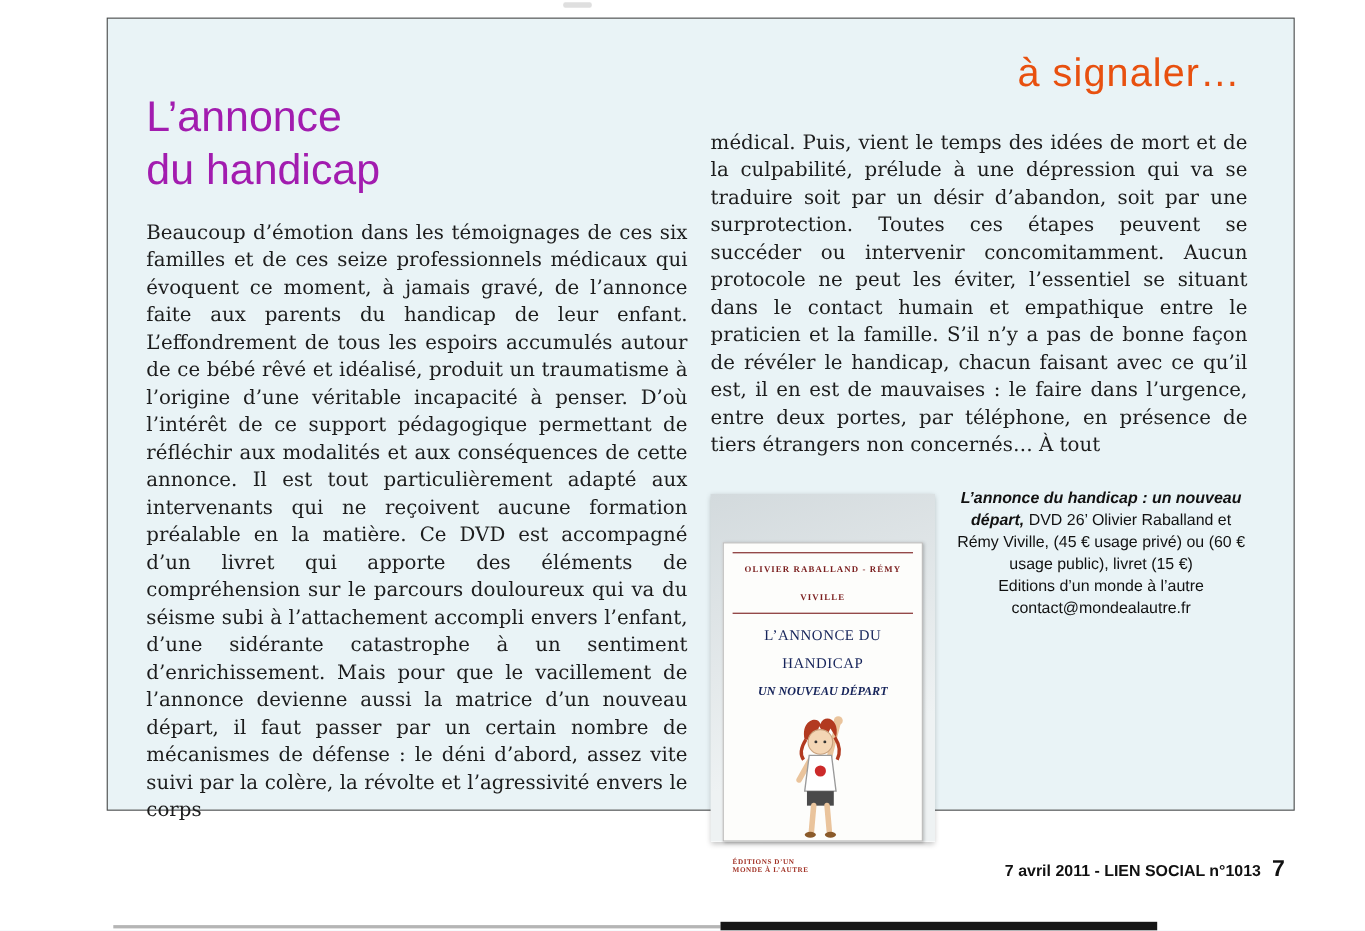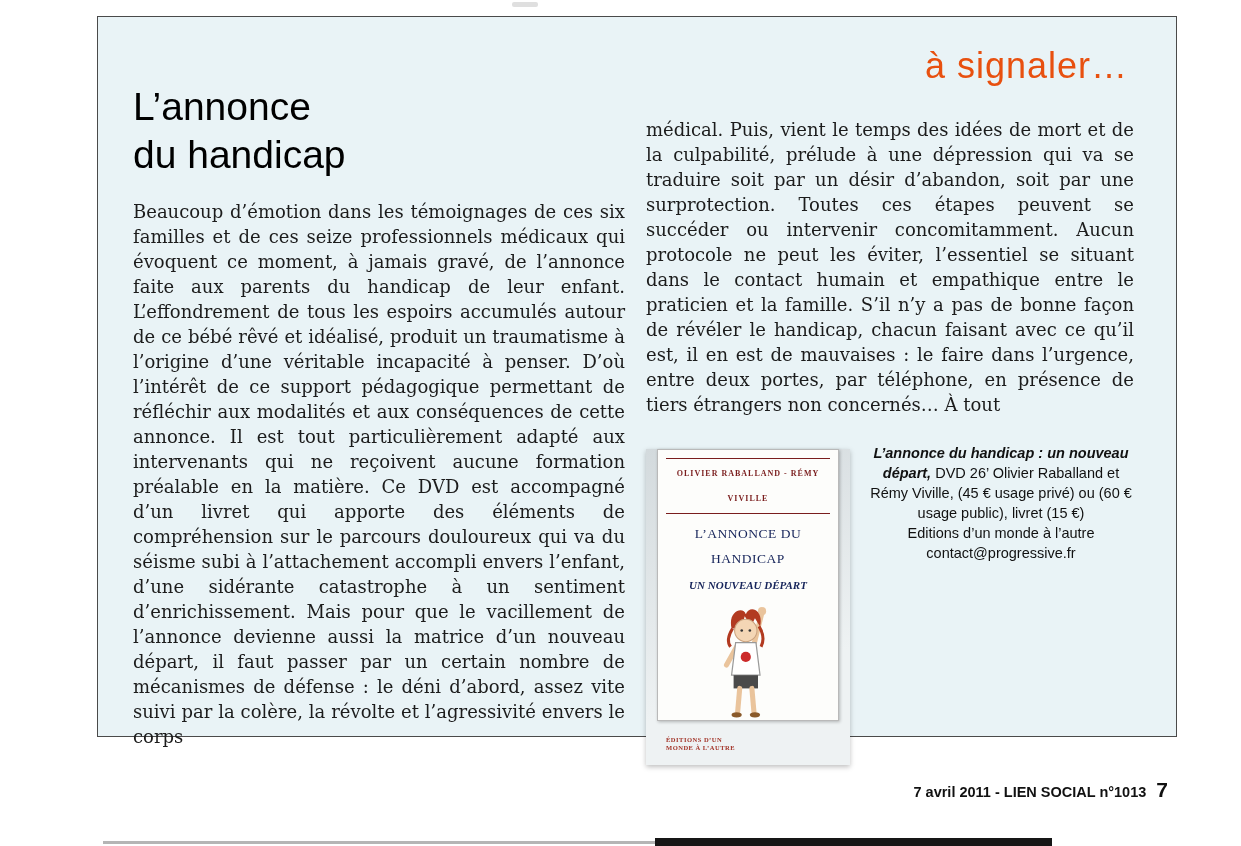--- a/index.html
+++ b/index.html
@@ -14,37 +14,37 @@
     background:#e9f3f6;border:1px solid #4a4a4a;box-sizing:border-box;
   }
   .section-label{
     position:absolute;top:28px;right:48px;
     font-family:"Liberation Sans", sans-serif;
     font-size:36px;color:#e8500f;letter-spacing:1px;
   }
   .article-title{
     position:absolute;left:35px;top:66px;
     font-family:"Liberation Sans", sans-serif;
-    font-weight:normal;font-size:39px;line-height:48px;color:#000000;
+    font-weight:normal;font-size:39px;line-height:48px;color:#a21caf;
     margin:0;
   }
   .col-left{
     position:absolute;left:35px;top:182px;width:492px;
     font-size:18px;line-height:25px;text-align:justify;
   }
   .col-right{
     position:absolute;left:548px;top:100px;width:488px;
     font-size:18px;line-height:25px;text-align:justify;
   }
   .col-right p{margin:0;}
   .wrap-area{margin-top:0;}
   .cover-backdrop{
     float:left;width:204px;height:316px;margin:6px 18px 4px 0;
     background:linear-gradient(160deg,#d3dadd 0%,#eef2f3 70%);
-    display:flex;align-items:flex-start;justify-content:center;
+    display:flex;align-items:flex-end;justify-content:center;
     box-shadow:0 2px 5px rgba(0,0,0,0.25);
   }
   .dvd-cover{
     width:182px;height:272px;background:#fdfdfb;border:1px solid #b9b9b9;
     box-sizing:border-box;padding:8px 8px 4px 8px;text-align:center;
     font-family:"Liberation Serif", serif;position:relative;
     box-shadow:1px 1px 3px rgba(0,0,0,0.25);
   }
   .cover-authors{
     font-size:8px;letter-spacing:1px;color:#7a1d1d;font-weight:bold;
@@ -139,21 +139,21 @@
             <ellipse cx="57" cy="111" rx="5" ry="2.6" fill="#8a5a2a"></ellipse>
           </svg>
           <div class="cover-publisher">ÉDITIONS D’UN MONDE À L’AUTRE</div>
         </div>
       </div>
 
 
       <p class="caption">
         <span class="cap-lead">L’annonce du handicap : un nouveau départ,</span><span> DVD 26’ Olivier Raballand et Rémy Viville, (45 € usage privé) ou (60 € usage public), livret (15 €)</span><br>
         <span>Editions d’un monde à l’autre</span><br>
-        <span>contact@progressive.fr</span>
+        <span>contact@mondealautre.fr</span>
       </p>
 
     </div>
   </div>
 
 </div>
 
 <div class="footer">
   <span class="footer-date">7 avril 2011 - </span><span class="footer-journal">LIEN SOCIAL n°1013</span><span class="footer-page-number">7</span>
 </div>

